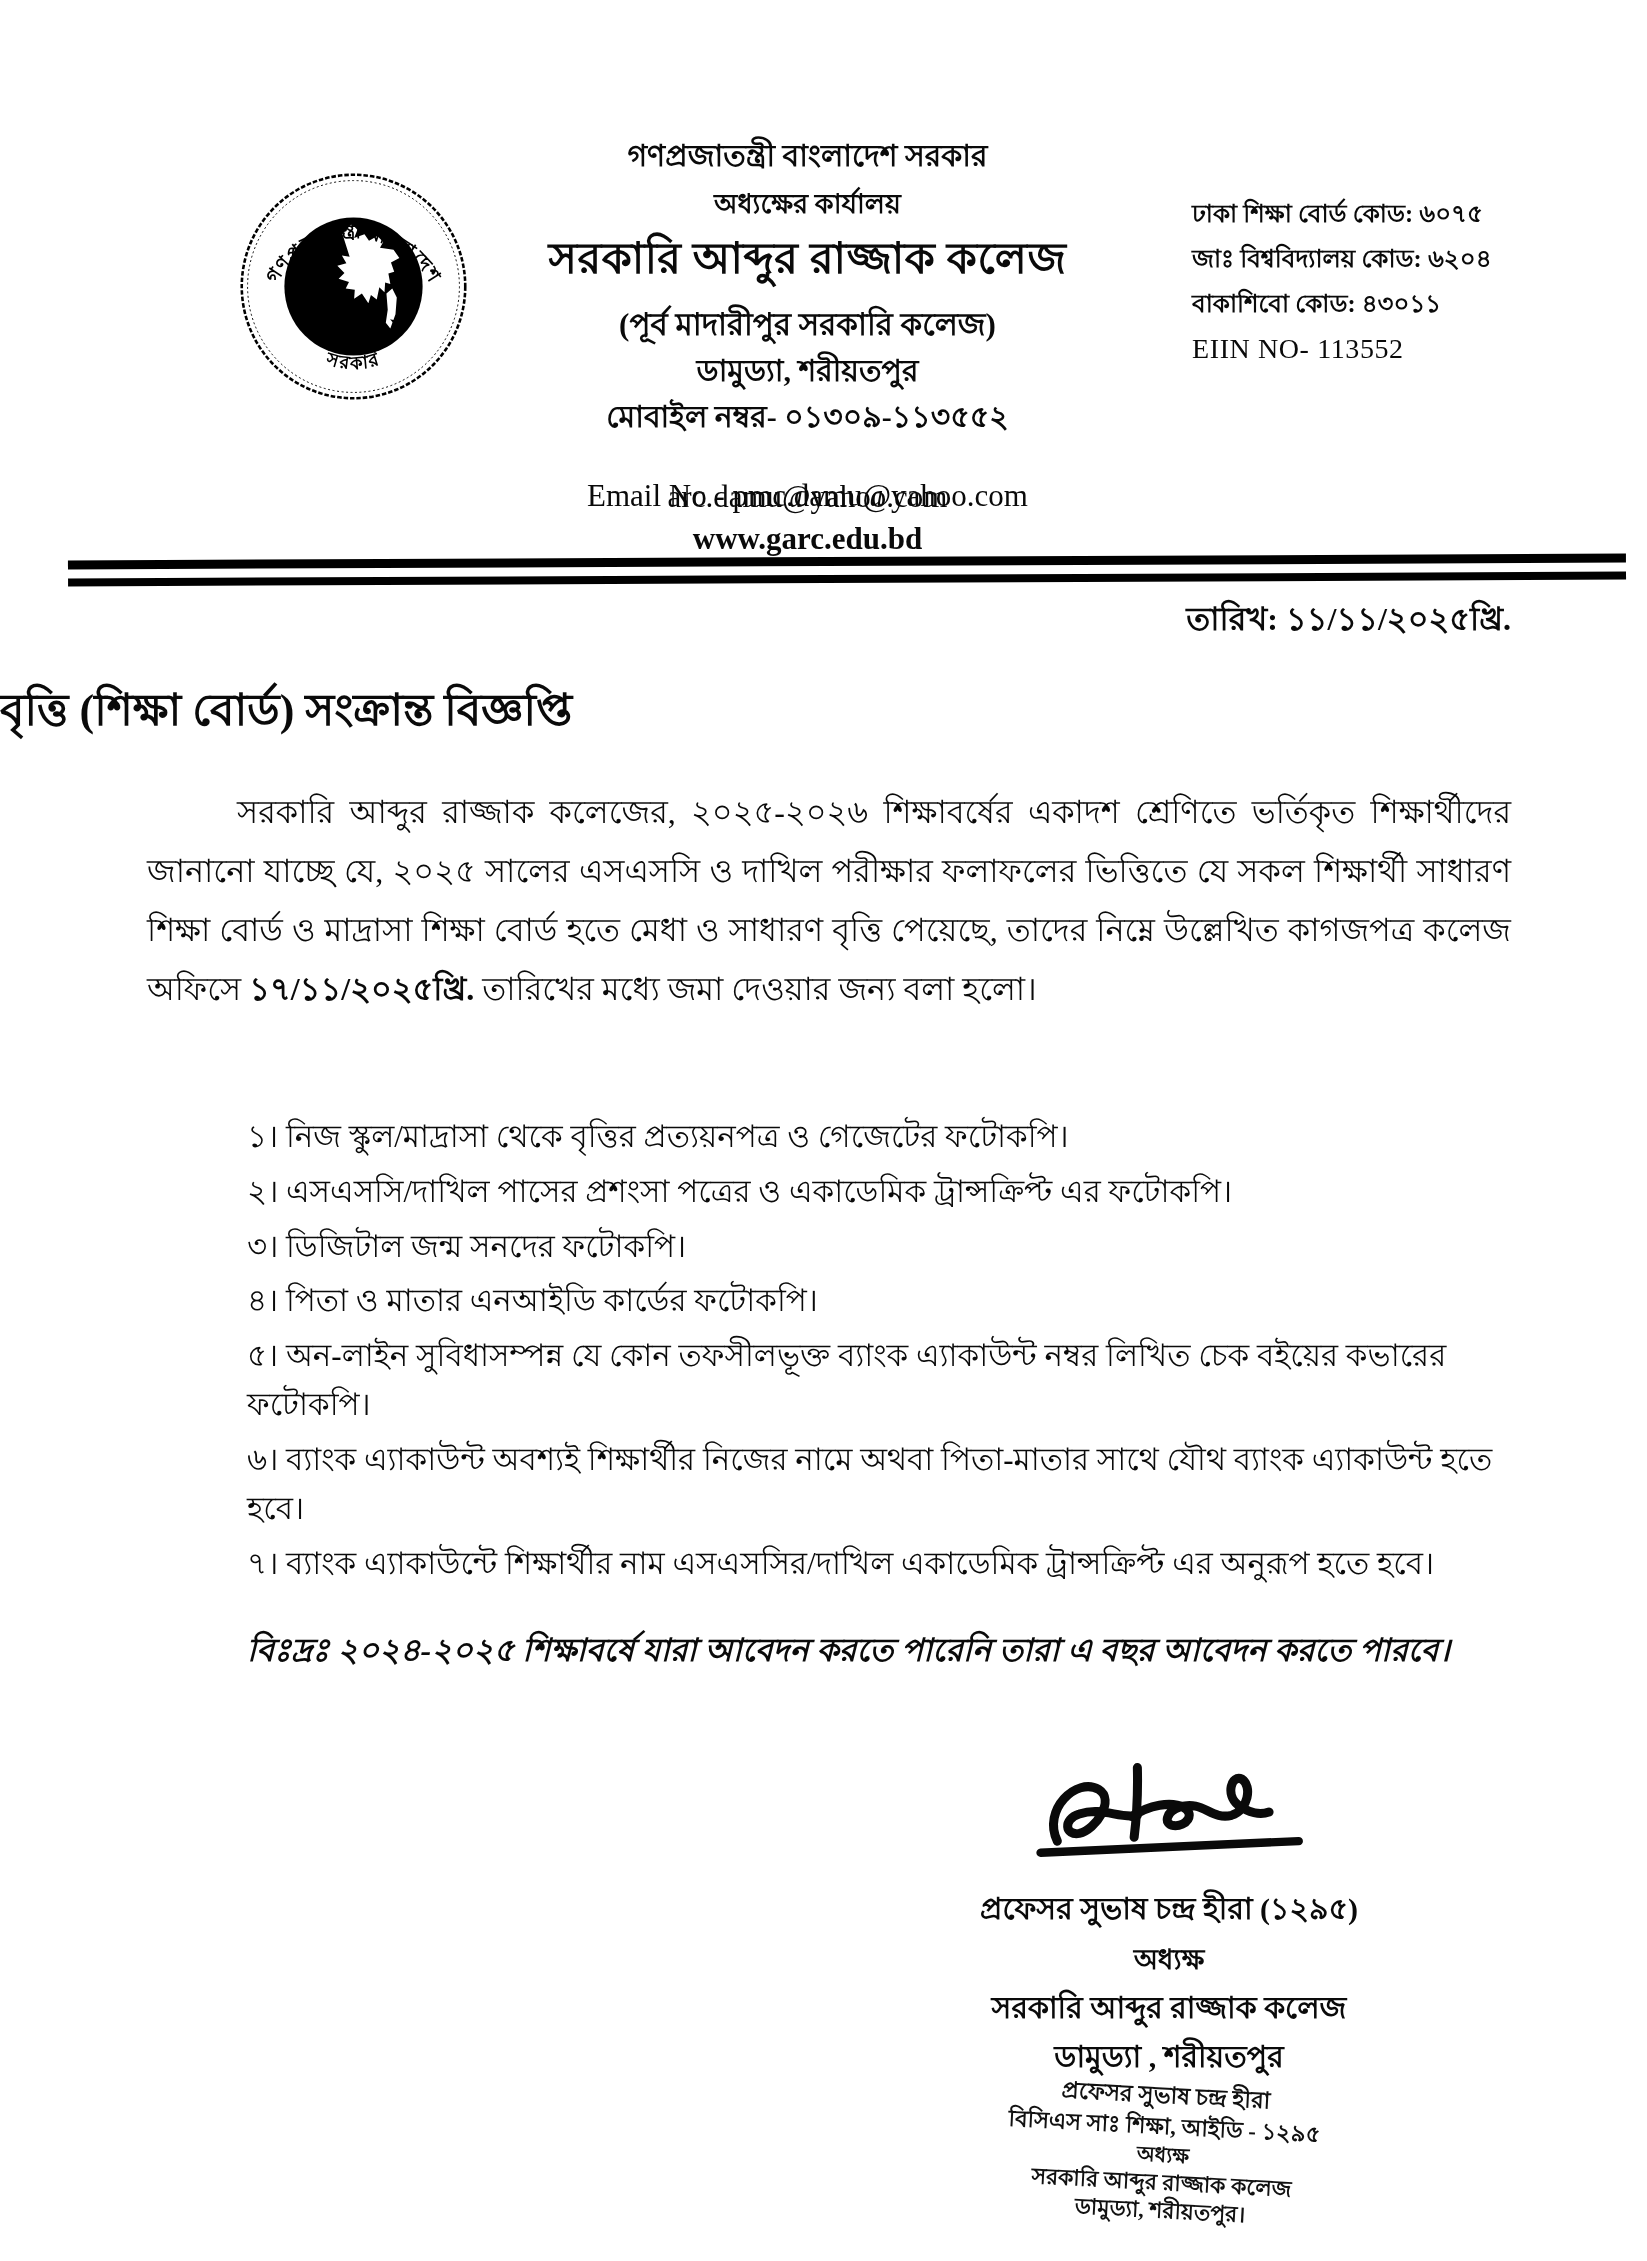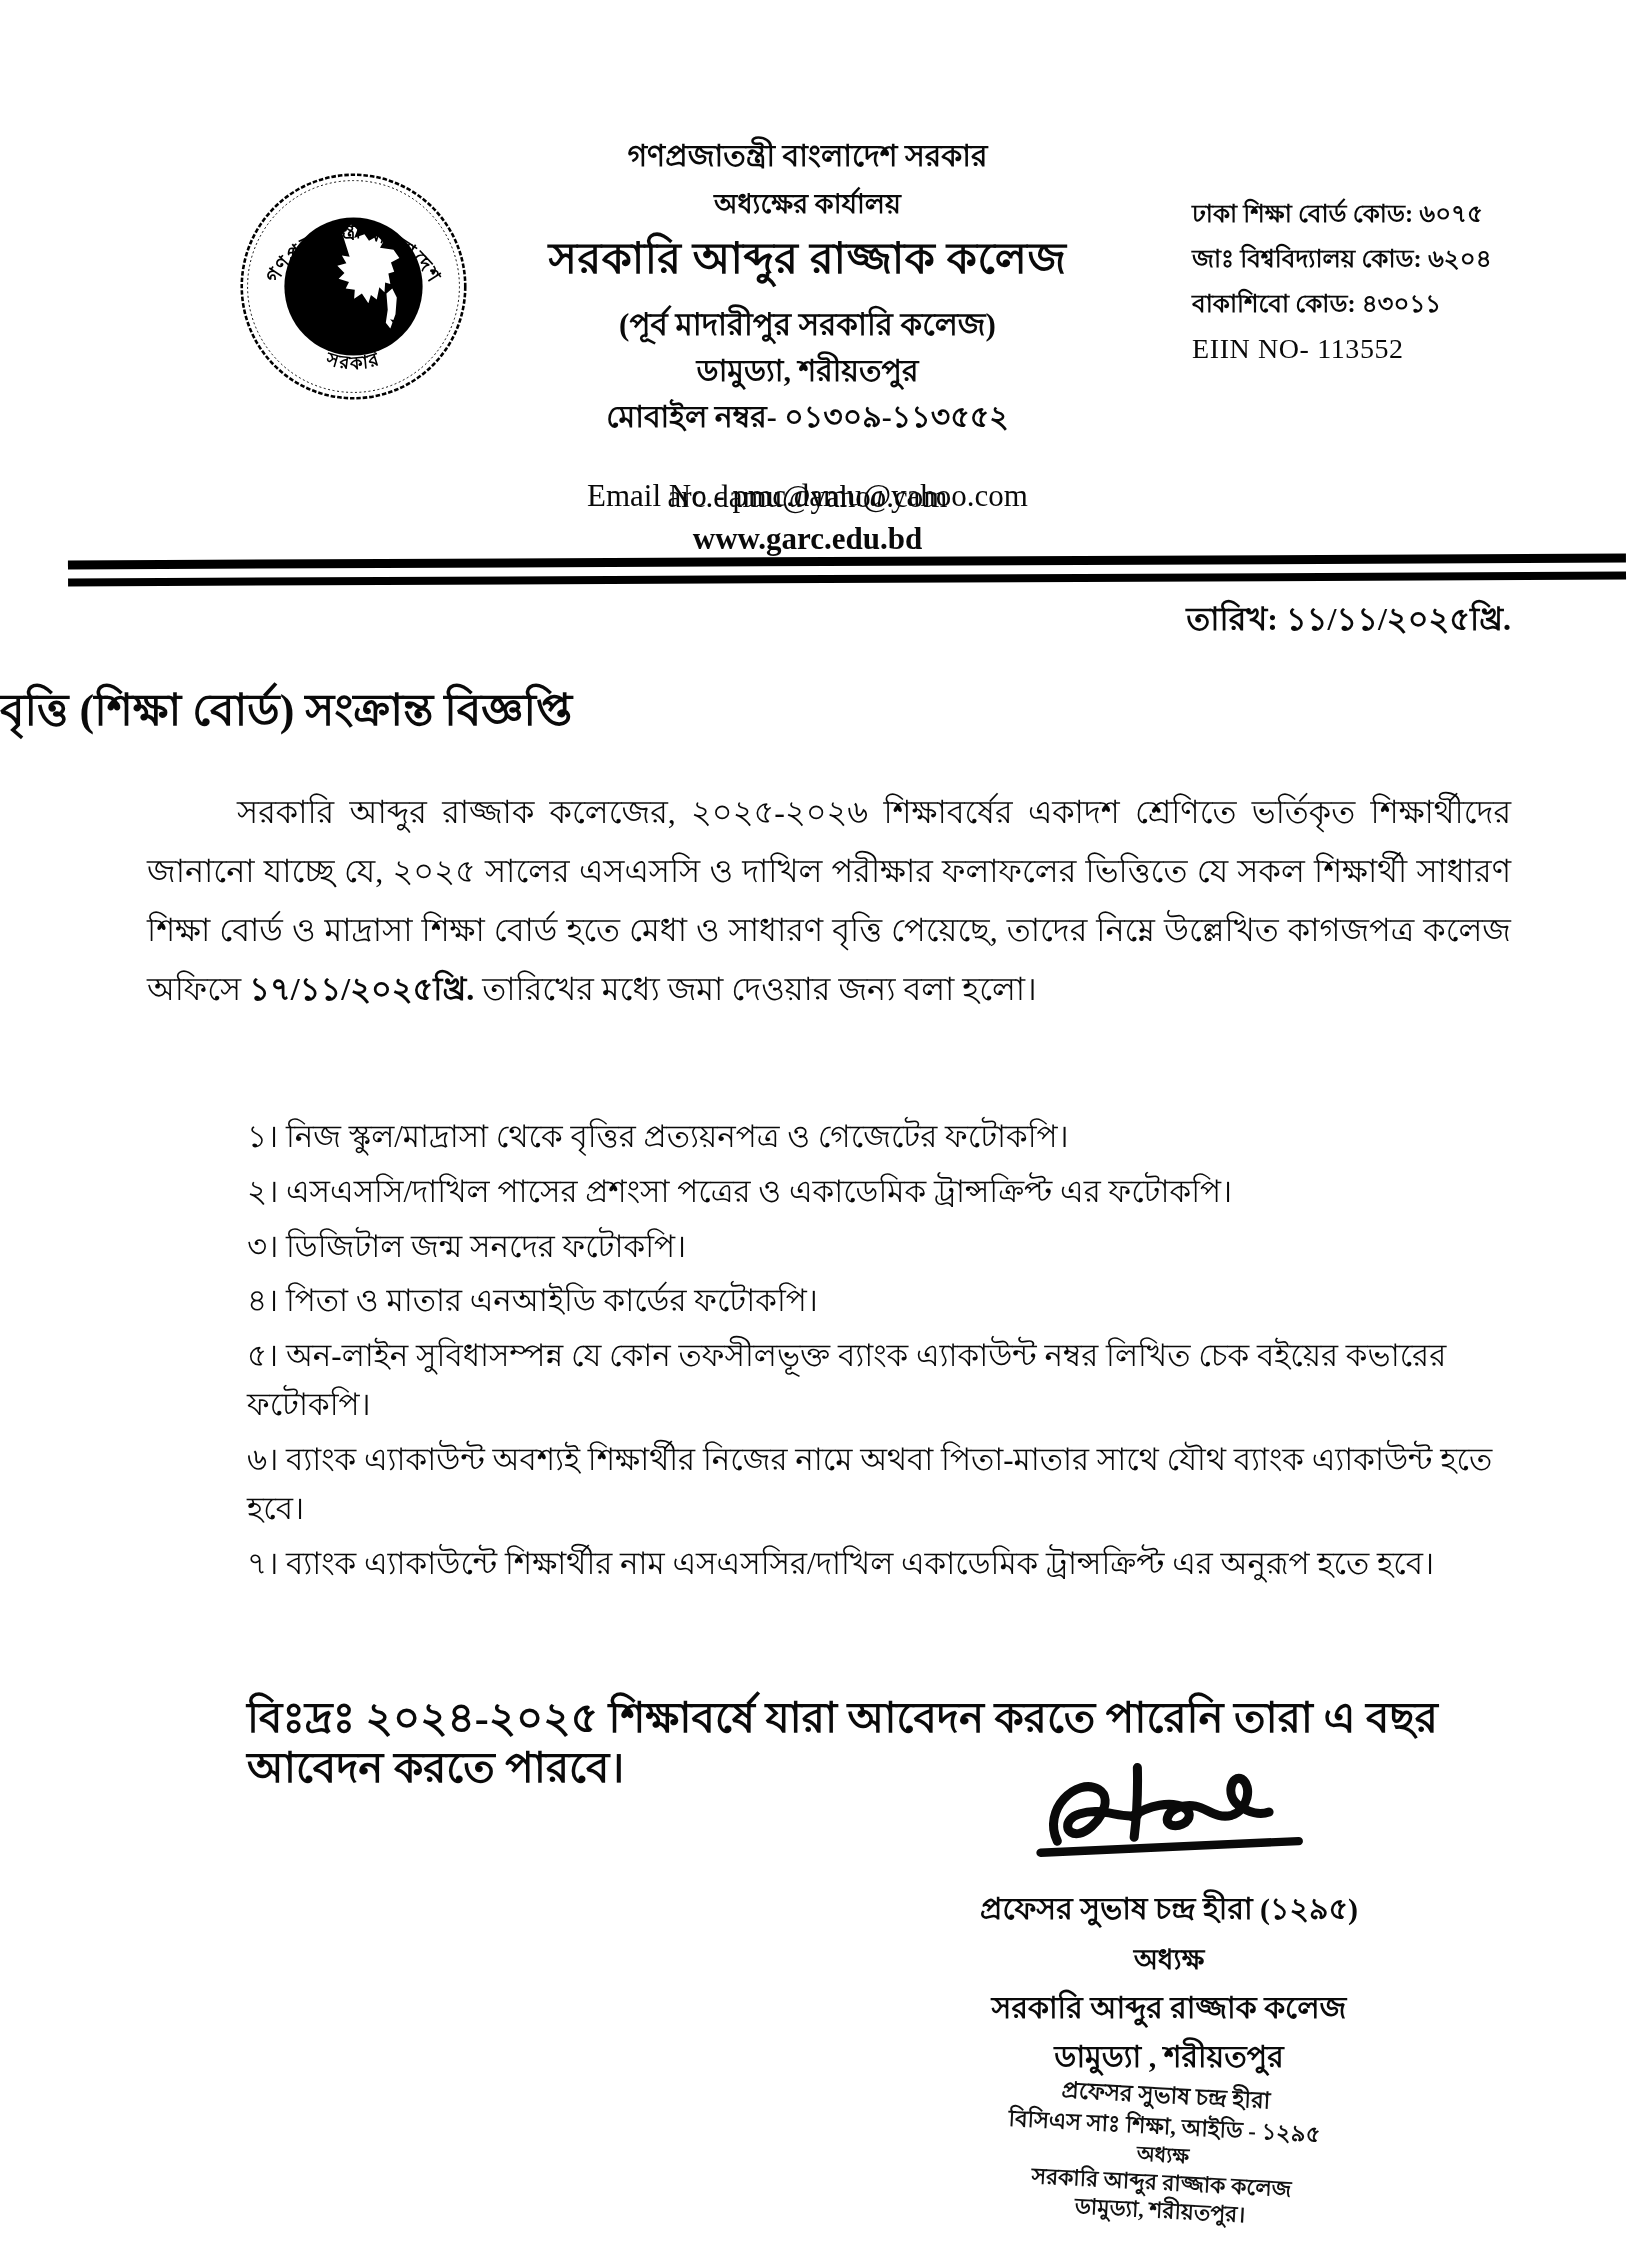--- a/index.html
+++ b/index.html
@@ -43,22 +43,22 @@
   
   .para{
     left:147px;top:783px;width:1364px;
     font-size:32px;line-height:59px;
     text-align:justify;text-indent:90px;
   }
   .para .bold{font-weight:700;}
   .list{left:247px;top:1112px;width:1285px;font-size:31px;}
   .list .item{line-height:49px;margin-bottom:5.8px;}
   .note{
-    left:247px;top:1693px;width:1292px;
-    font-size:42px;font-weight:700;line-height:50px;
+    left:247px;top:1625px;width:1292px;
+    font-size:32px;font-weight:700;line-height:50px;font-style:italic;
   }
 
   
   .sig-svg{left:1017px;top:1743px;}
   .sig-name    {left:859px;top:1885px;width:620px;text-align:center;font-size:30px;font-weight:700;}
   .sig-role    {left:859px;top:1938px;width:620px;text-align:center;font-size:28px;font-weight:700;}
   .sig-college {left:859px;top:1984px;width:620px;text-align:center;font-size:30px;font-weight:700;}
   .sig-loc     {left:859px;top:2033px;width:620px;text-align:center;font-size:30px;font-weight:700;}
 
   .stamp{

